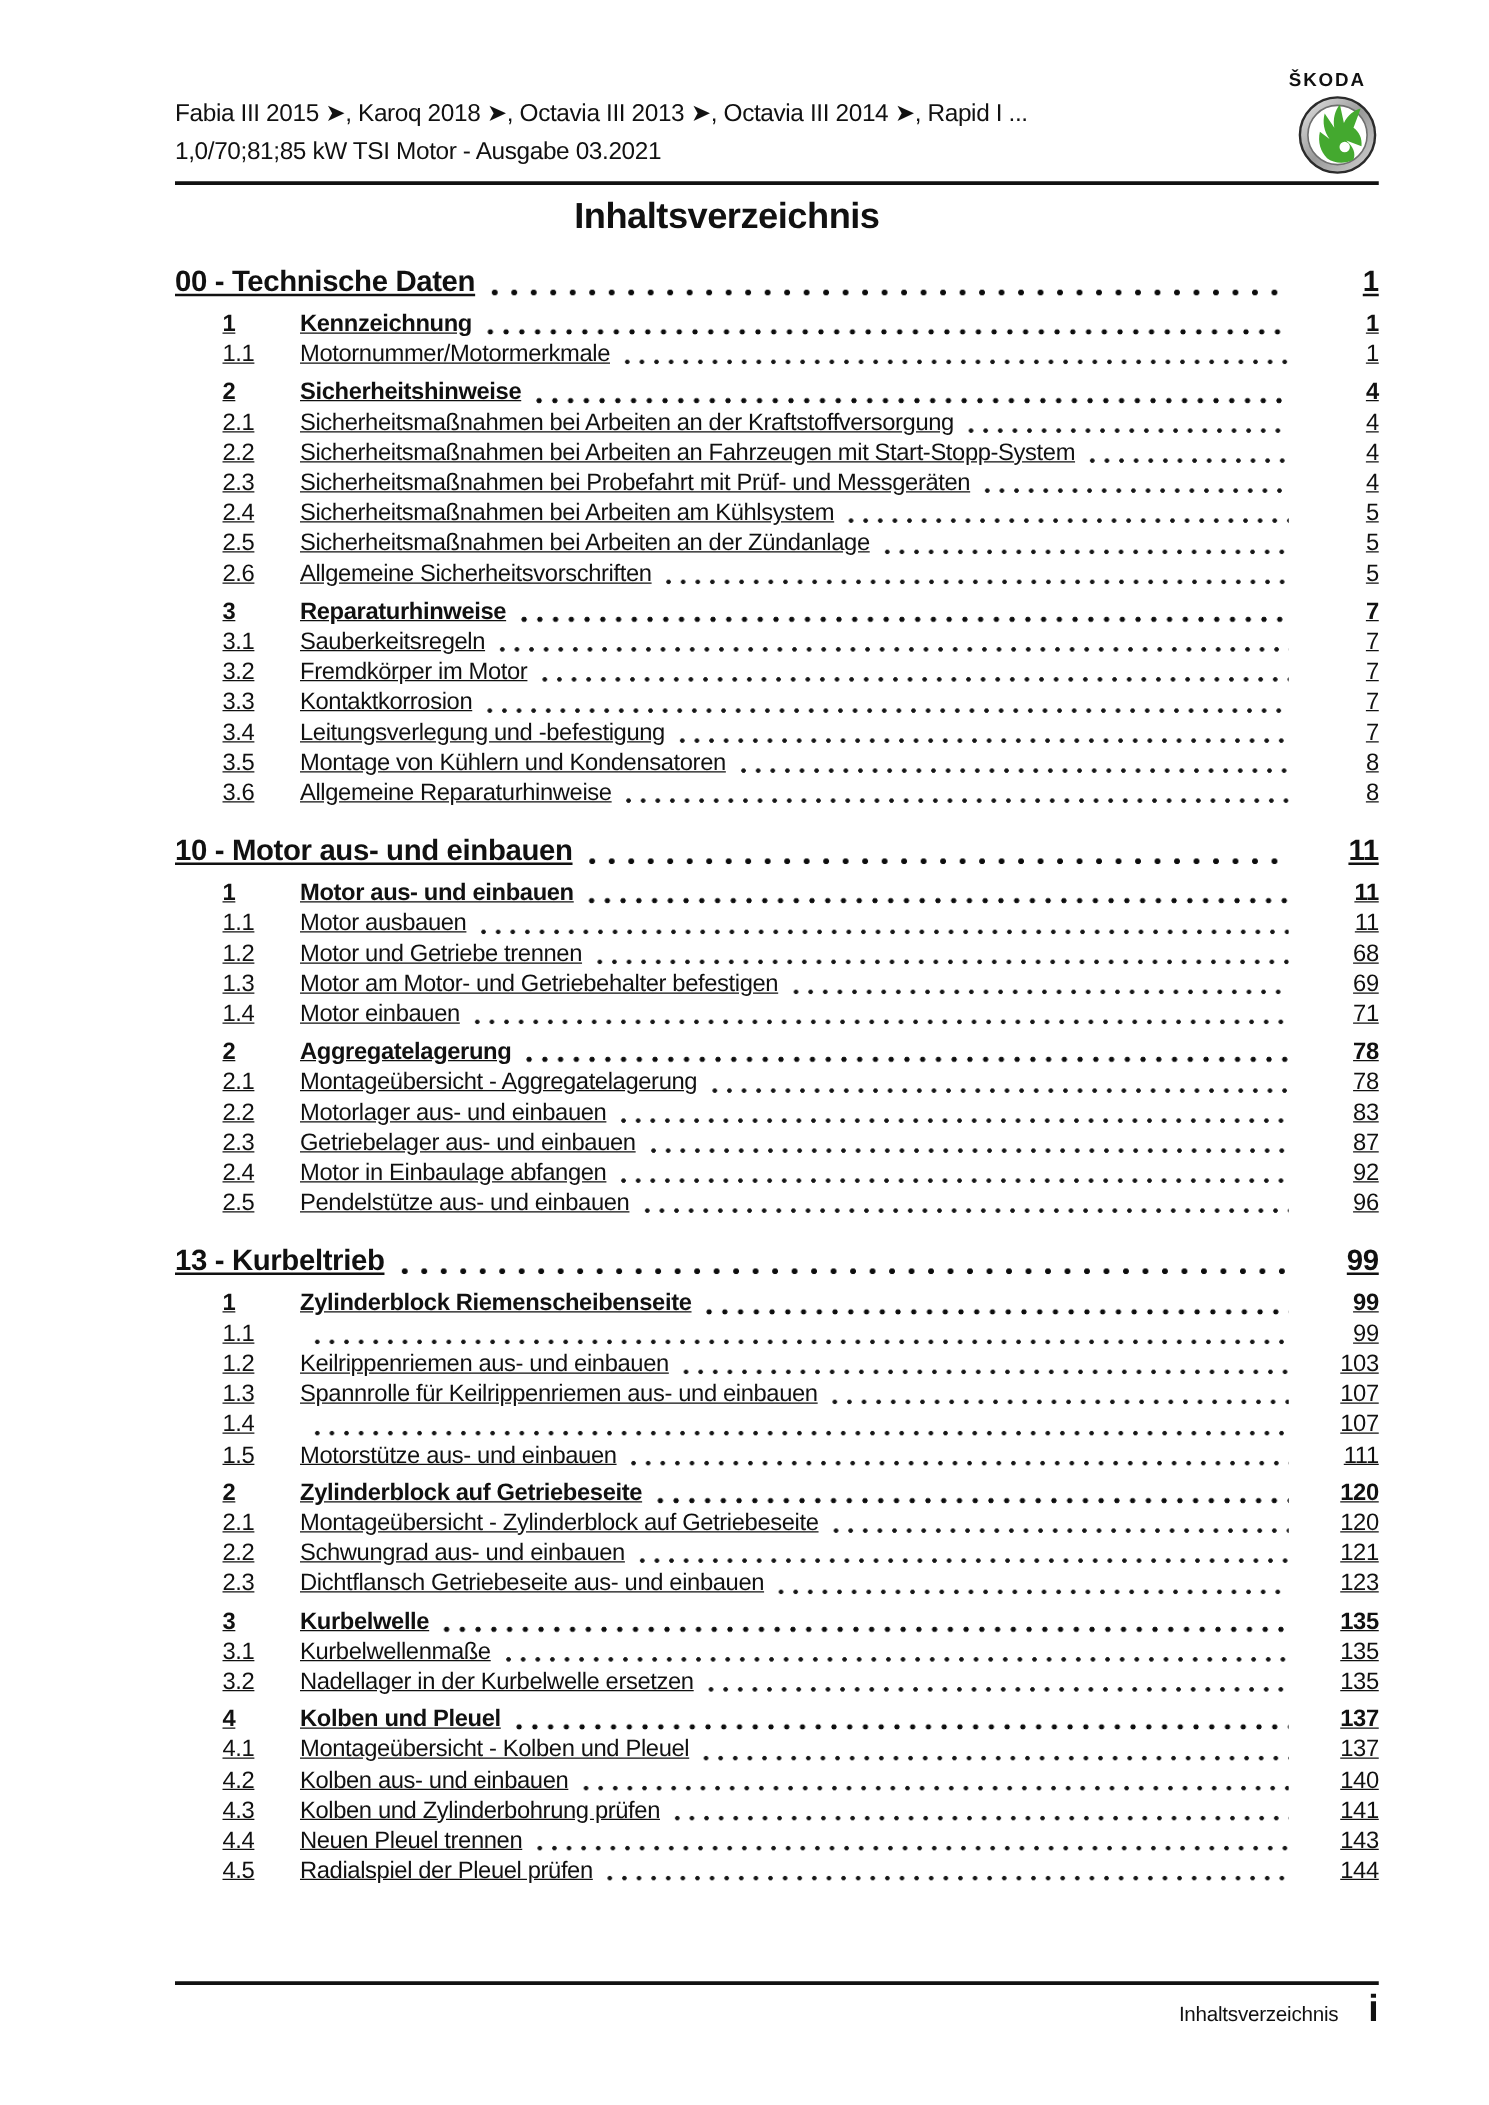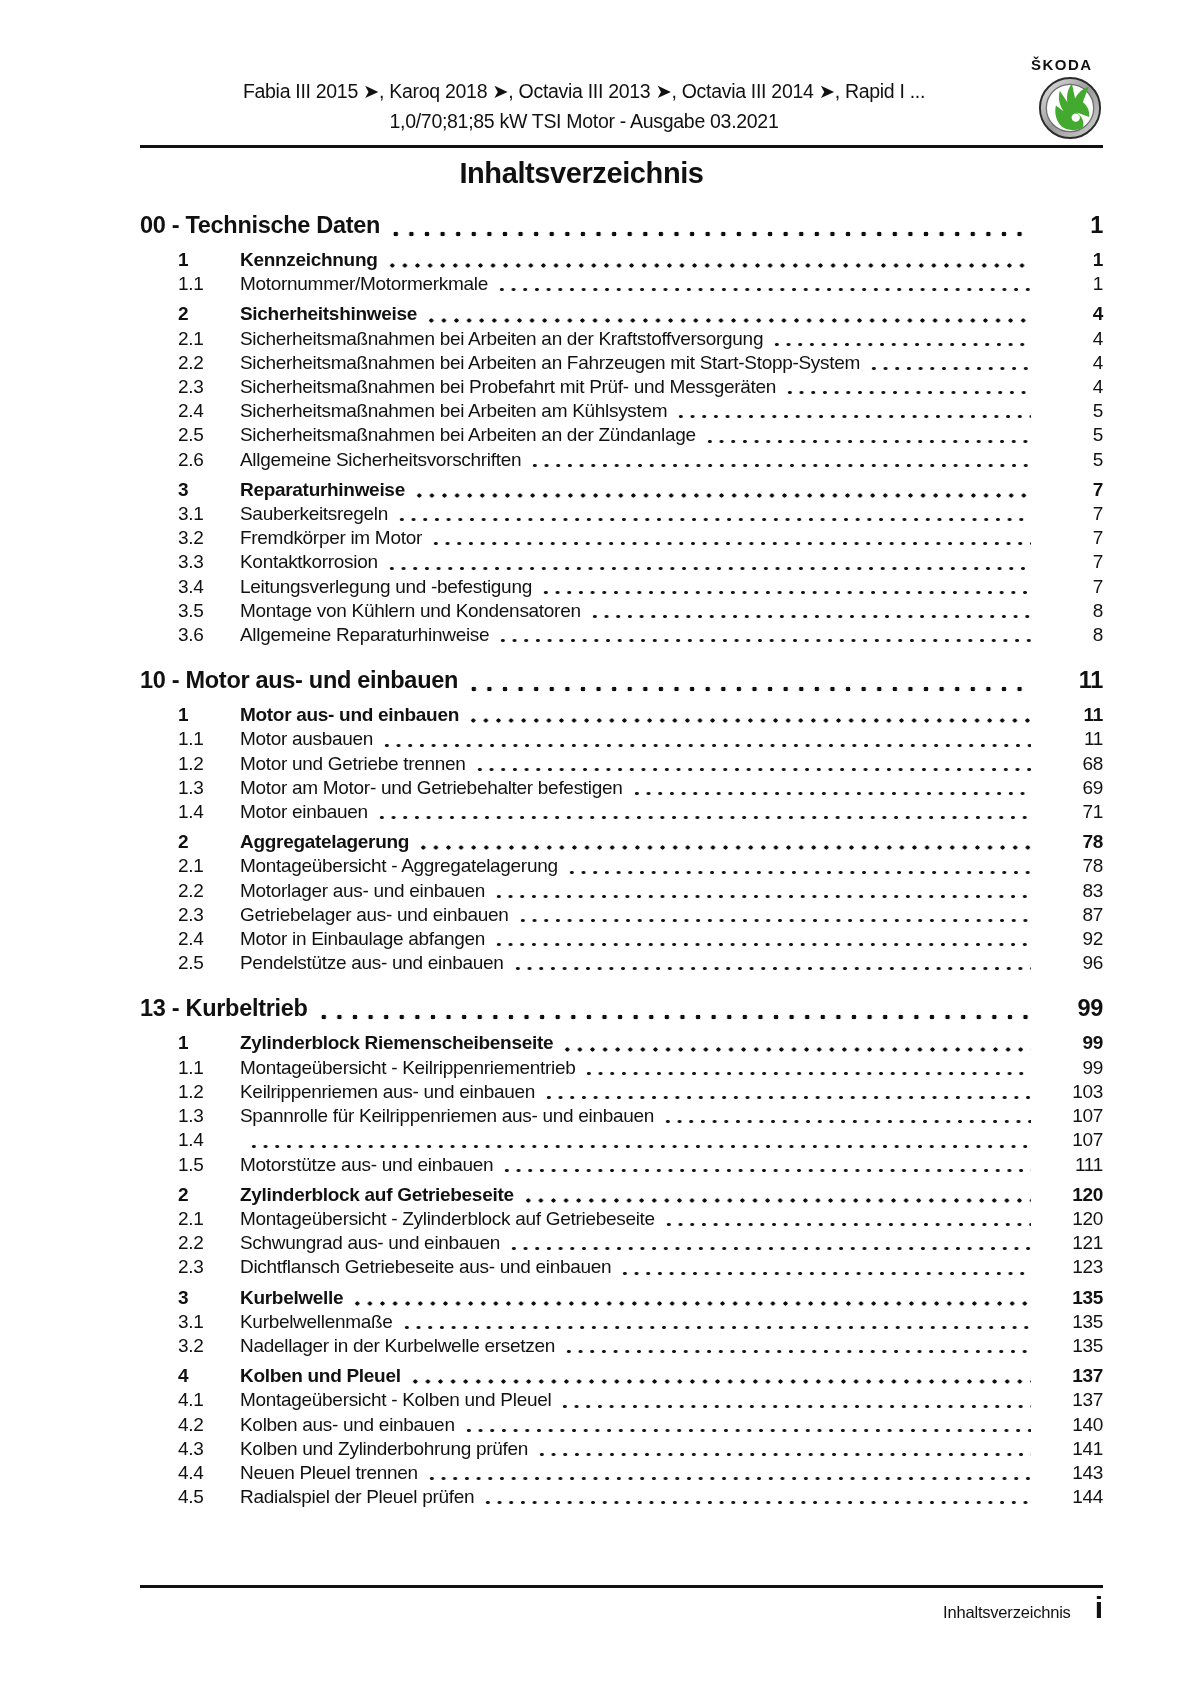--- a/index.html
+++ b/index.html
@@ -5,35 +5,35 @@
   html,body{margin:0;padding:0;background:#fff;}
   body{
     width:1191px;height:1684px;position:relative;overflow:hidden;
     font-family:"Liberation Sans",sans-serif;color:#111;
     -webkit-font-smoothing:antialiased;
   }
   .content{position:absolute;left:140px;top:150px;width:963px;}
   
   .hdr-text{
     position:absolute;left:140px;top:76px;width:888px;
-    text-align:center;font-size:19.5px;line-height:30px;letter-spacing:-0.3px;
+    text-align:left;font-size:19.5px;line-height:30px;letter-spacing:-0.3px;
   }
   .logo{position:absolute;left:1031px;top:56px;width:78px;}
   .logo-word{font-size:15px;font-weight:bold;letter-spacing:1.5px;line-height:18px;}
   .logo svg{display:block;margin:2px auto 0;}
   .rule{position:absolute;left:140px;width:963px;height:3px;background:#111;}
   .rule.top{top:145px;}
   .rule.bottom{top:1585px;}
   
   .doc-title{
     text-align:center;font-size:29px;font-weight:bold;letter-spacing:-0.4px;
     margin:4px 0 10px;transform:translateX(-40px);line-height:38px;
   }
   
-  .row{display:flex;align-items:center;letter-spacing:-0.3px;}
+  .row{display:flex;align-items:center;letter-spacing:-0.3px;text-decoration:underline;}
   .row.chapter{
     font-size:23.5px;font-weight:bold;line-height:34px;margin-top:16px;margin-bottom:4px;
   }
   .row.sec,.row.sub{font-size:19px;line-height:24.2px;padding-left:38px;}
   .row.sec{font-weight:bold;margin-top:6px;}
   .num{flex:none;width:62px;}
   .ttl{flex:none;white-space:nowrap;}
   .leader{
     flex:1;align-self:flex-end;height:5px;margin:0 10px 4px 8px;
     background-image:radial-gradient(circle,#161616 1.55px,transparent 2px);
@@ -265,21 +265,20 @@
         <span class="page">99</span>
       </div>
       <div class="row sec">
         <span class="num">1</span>
         <span class="ttl">Zylinderblock Riemenscheibenseite</span>
         <span class="leader"></span>
         <span class="page">99</span>
       </div>
       <div class="row sub">
         <span class="num">1.1</span>
-        <span class="ttl">Montageübersicht - Keilrippenriementrieb</span>
         <span class="leader"></span>
         <span class="page">99</span>
       </div>
       <div class="row sub">
         <span class="num">1.2</span>
         <span class="ttl">Keilrippenriemen aus- und einbauen</span>
         <span class="leader"></span>
         <span class="page">103</span>
       </div>
       <div class="row sub">

